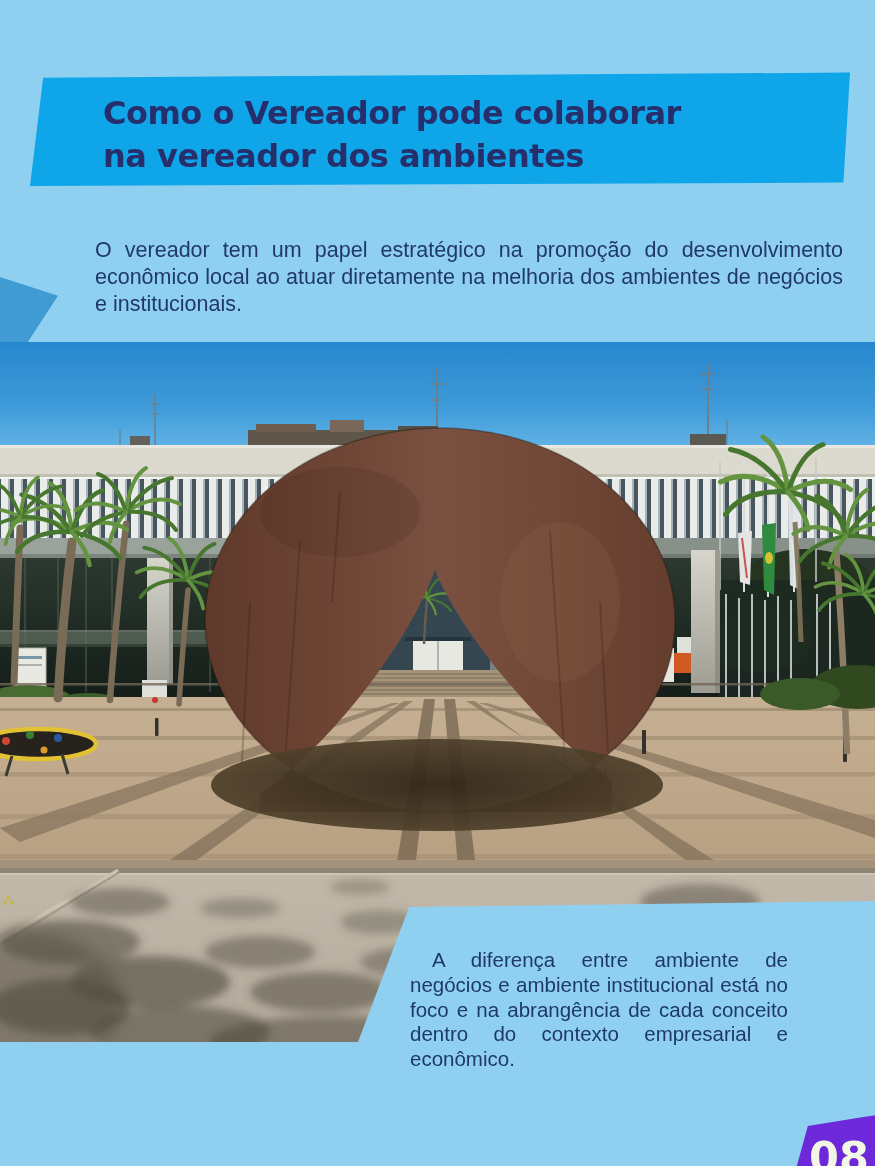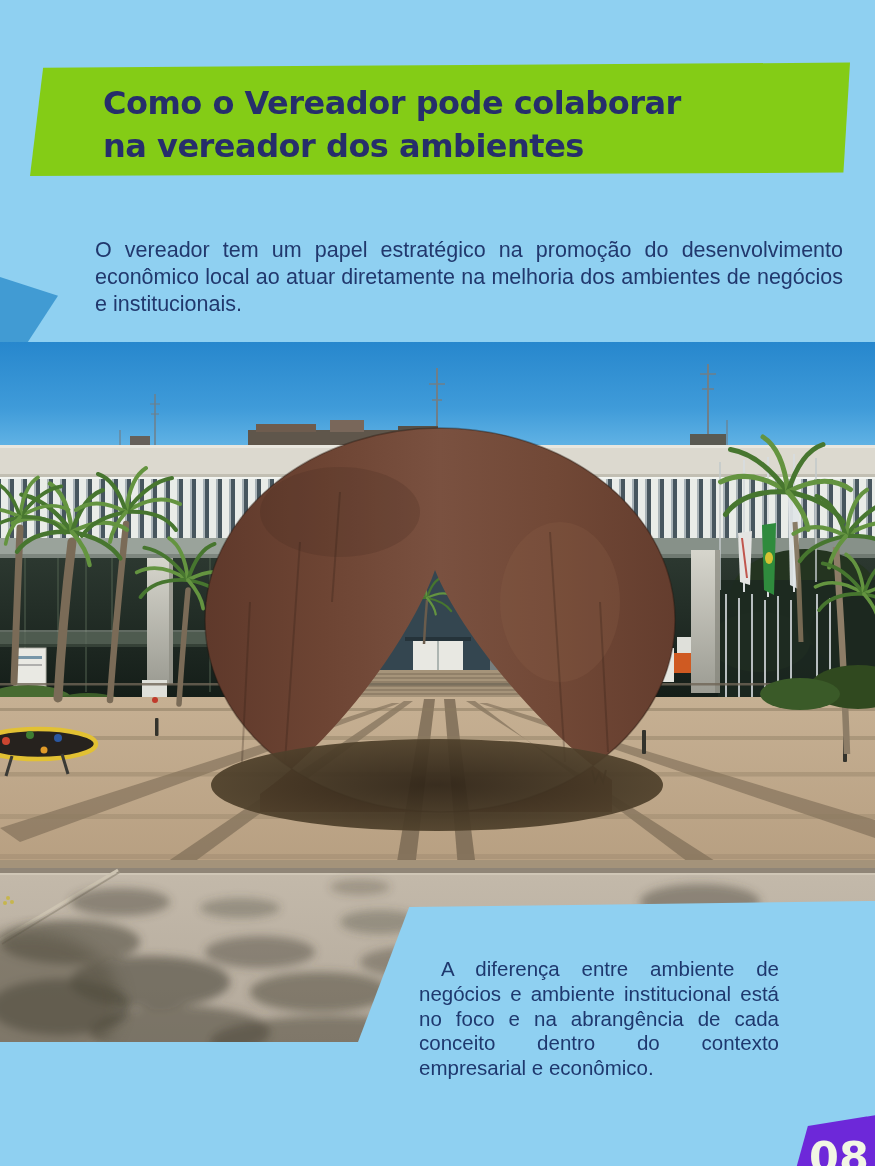--- a/index.html
+++ b/index.html
@@ -3,22 +3,22 @@
 <meta charset="utf-8">
 <style>
   html,body{margin:0;padding:0;background:#5a7484;}
   #page{
     position:relative;width:875px;height:1166px;overflow:hidden;
     background:#8fd0f1;font-family:"Liberation Sans",sans-serif;
     margin:0 auto;
   }
   
   #banner{
-    position:absolute;left:30px;top:62px;width:820px;height:114px;
-    background:#84cc16;
+    position:absolute;left:30px;top:72px;width:820px;height:114px;
+    background:#0ea5e9;
     clip-path:polygon(1.6% 5%,100% 0.5%,99.2% 97%,0% 100%);
   }
   #title{
     position:absolute;left:73px;top:20px;
     color:#262e6b;font-family:"DejaVu Sans","Liberation Sans",sans-serif;
     font-weight:bold;font-size:32px;line-height:43px;letter-spacing:-0.5px;
   }
   
   #intro{
     position:absolute;left:95px;top:229px;width:748px;
@@ -39,21 +39,21 @@
   #callout{
     position:absolute;left:358px;top:901px;width:517px;height:265px;
     background:#8fd0f1;
     clip-path:polygon(9.9% 2.3%,100% 0%,100% 100%,0 100%,0 53.2%);
   }
   #callout-text{
     position:absolute;left:45px;top:40px;width:392px;
     color:#1e386e;font-size:20.5px;line-height:24.8px;
     text-align:justify;text-justify:inter-word;
   }
-  #callout-text p{margin:16px;}
+  #callout-text p{margin:7px;}
   #callout-text p.first{text-indent:22px;}
   
   #page-tab{
     position:absolute;left:790px;top:1112px;width:85px;height:54px;
     background:#6d28d9;
     clip-path:polygon(21% 26%,100% 6%,100% 100%,8% 100%);
     overflow:hidden;
   }
   #page-num{
     position:absolute;left:19px;top:20px;

